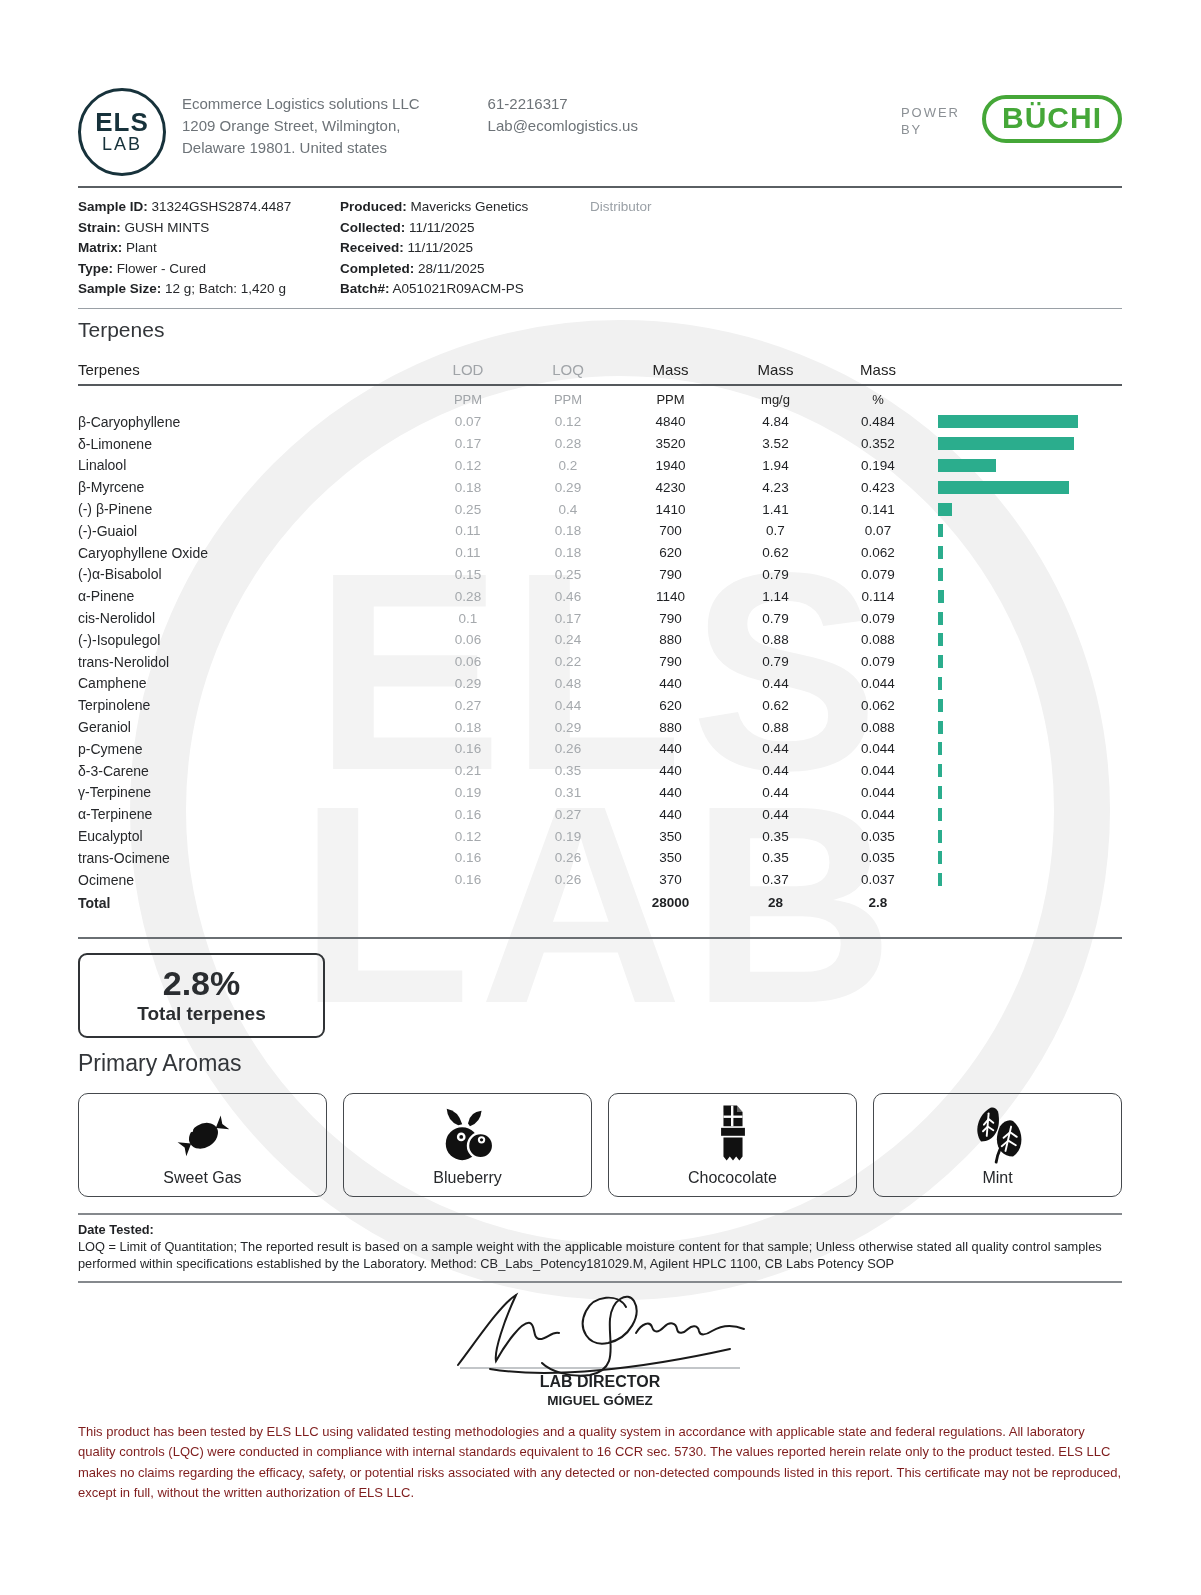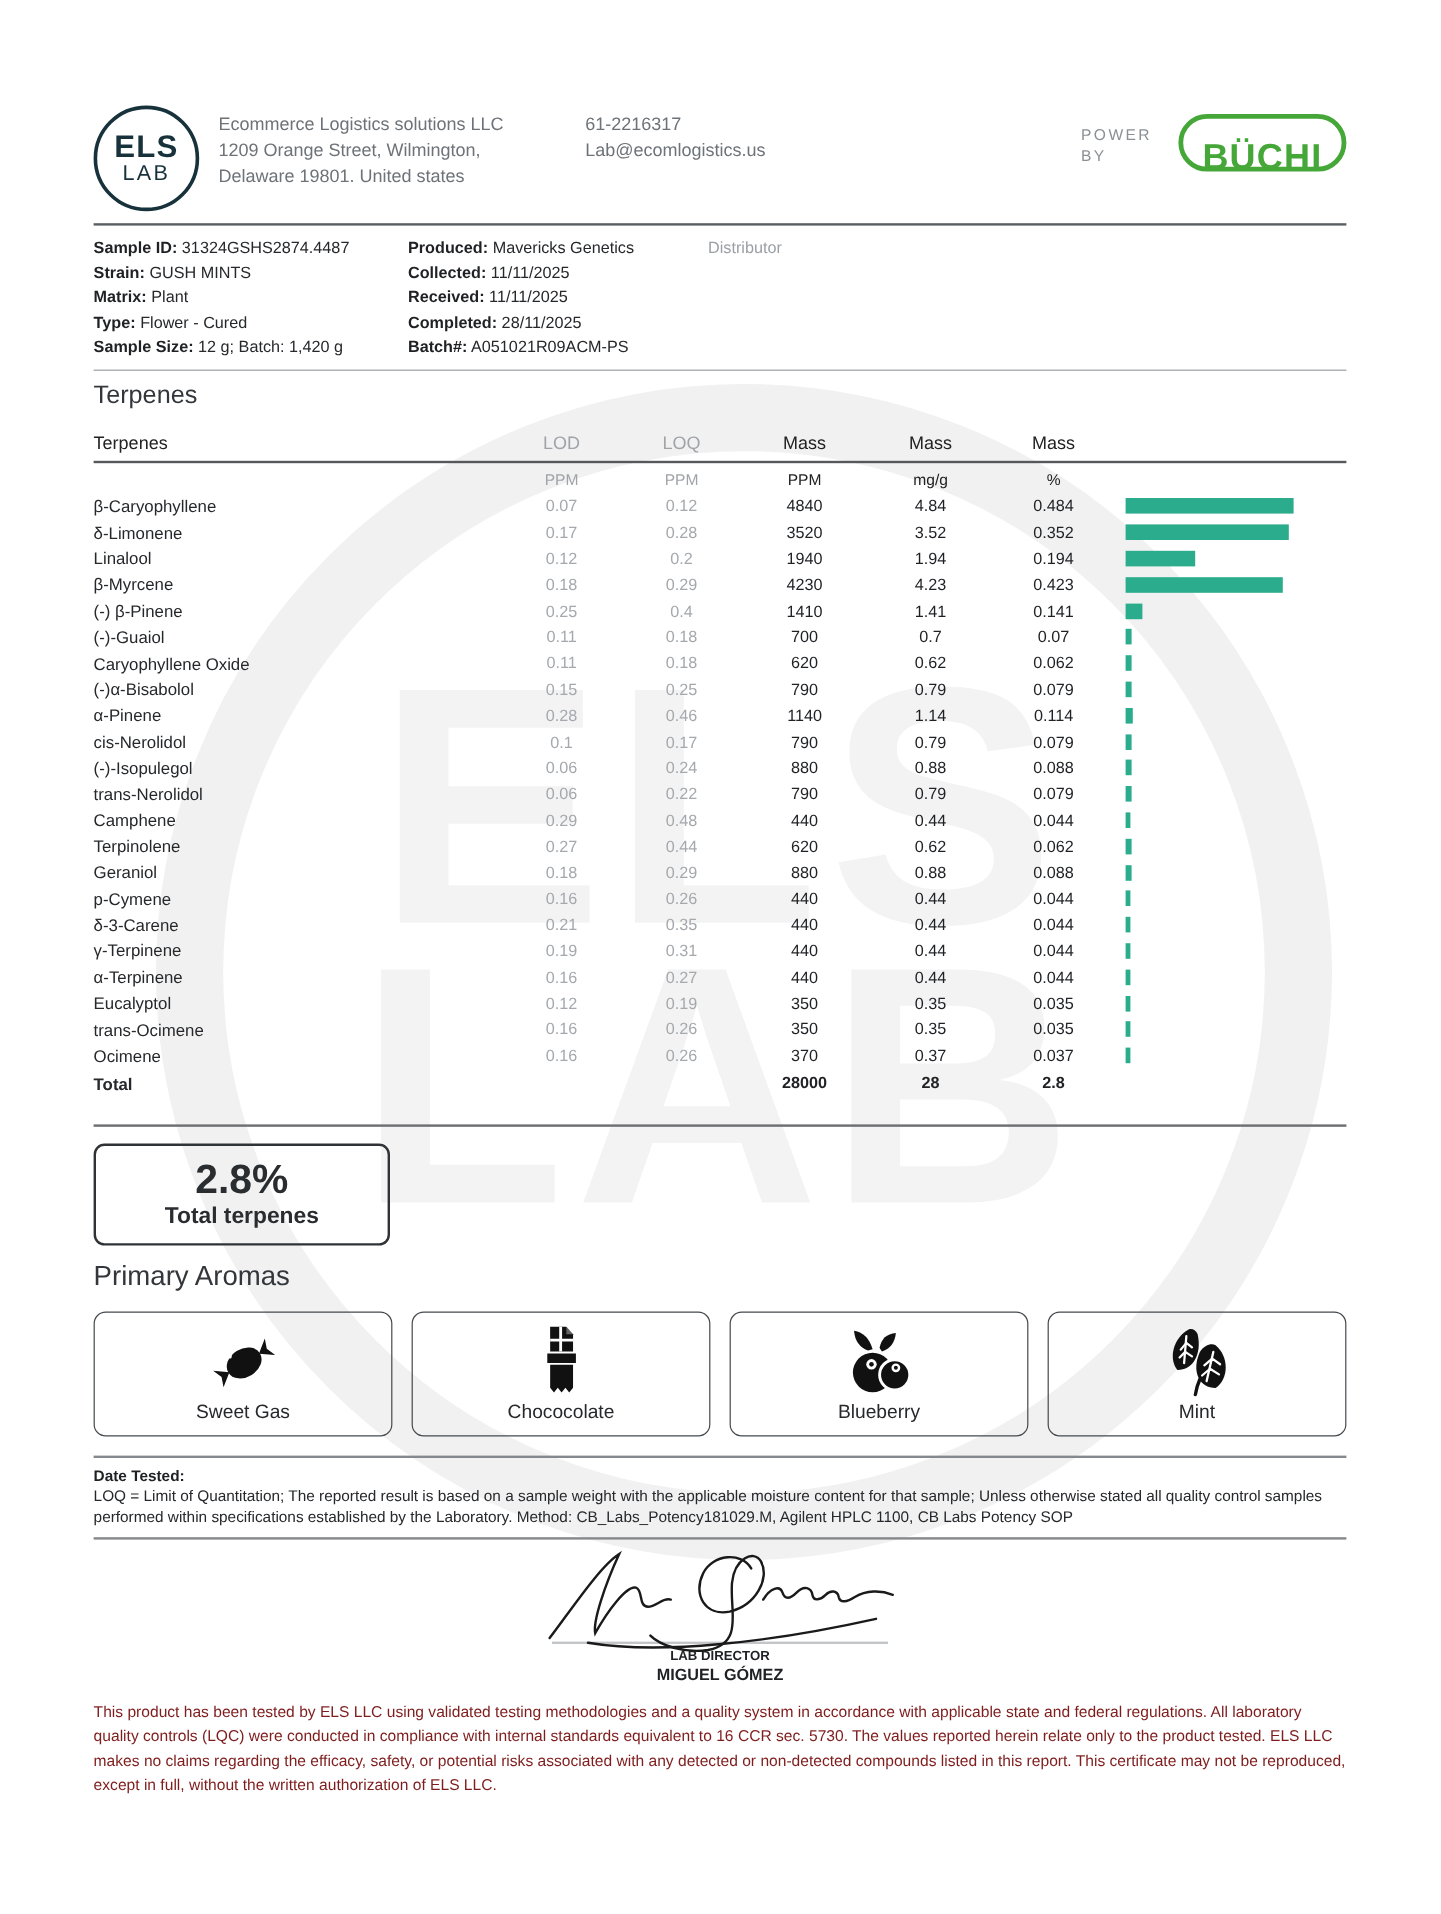--- a/index.html
+++ b/index.html
@@ -24,21 +24,21 @@
   .logo-circle { width:88px; height:88px; border:3px solid #17323b; border-radius:50%;
     display:flex; flex-direction:column; align-items:center; justify-content:center;
     color:#17323b; flex:none; }
   .logo-els { font-weight:bold; font-size:26px; letter-spacing:1px; line-height:24px; }
   .logo-lab { font-size:18px; letter-spacing:2px; line-height:20px; }
   .company { margin-left:16px; margin-top:5px; color:#6d7378; font-size:15px; line-height:22px; }
   .contact { margin-left:68px; margin-top:5px; color:#6d7378; font-size:15px; line-height:22px; }
   .hdr-spacer { flex:1; }
   .powerby { margin-top:16px; color:#8b9095; font-size:13px; letter-spacing:2px; line-height:17px; }
   .buchi-pill { margin-left:22px; margin-top:7px; border:4px solid var(--buchi); border-radius:999px;
-    padding:16px 16px 4px 16px; height:48px; display:flex; align-items:flex-start; }
+    padding:6px 16px 4px 16px; height:48px; display:flex; align-items:flex-end; }
   .buchi-text { color:var(--buchi); font-weight:bold; font-size:30px; letter-spacing:1px; }
   .hdr-rule { border:none; border-top:2px solid #5a5f63; margin-top:10px; }
 
   
   .titlebar { display:flex; justify-content:space-between; align-items:flex-start; margin-top:9px; }
   .acm { font-size:27px; font-weight:bold; color:#2a2d30; }
   .rct { text-align:right; }
   .rct-main { font-size:20px; color:#5f6368; }
   .rct-page { font-size:13px; color:#7d838a; margin-top:3px; }
   .metrc { font-weight:bold; font-size:13.5px; margin-top:7px; color:#222; }
@@ -81,21 +81,21 @@
   .card .icon { margin-top:8px; height:66px; display:flex; align-items:center; justify-content:center; }
   .card .lbl { font-size:16px; color:#26282b; margin-top:1px; }
 
   
   .foot-rule { border:none; border-top:2.5px solid #85898d; margin-top:16px; }
   .date-tested { font-weight:bold; font-size:12.8px; margin-top:7px; color:#1f2124; }
   .loq-note { font-size:12.8px; line-height:17.5px; color:#26282b; margin-top:1px; }
   .foot-rule2 { border:none; border-top:2.5px solid #85898d; margin-top:8px; }
   .sig-wrap { text-align:center; margin-top:2px; }
   .sig-line { width:280px; border:none; border-top:2px solid #c3c6c9; margin:-14px auto 0 auto; }
-  .director { text-align:center; font-weight:bold; font-size:11px; color:#1f2124; margin-top:4px; }
+  .director { text-align:center; font-weight:bold; font-size:16px; color:#1f2124; margin-top:4px; }
   .director-name { text-align:center; font-weight:bold; font-size:13.5px; color:#1f2124; margin-top:2px; }
   .disclaimer { font-size:13px; line-height:20.5px; color:#7f1d1d; margin-top:14px; }
 </style>
 </head>
 <body>
 
 <div class="page">
 
   <div class="wm wm-ring"></div>
   <div class="wm wm-text">ELS<br>LAB</div>
@@ -450,54 +450,54 @@
               <g fill="#111" transform="rotate(-32 32 32)">
                 <ellipse cx="32" cy="33" rx="17" ry="13"></ellipse>
                 <path d="M16 33 L4 24 l3.5 9 L4 42 z"></path>
                 <path d="M48 33 L60 24 l-3.5 9 L60 42 z"></path>
               </g>
               <path d="M24 22 q4 -5 10 -5" fill="none" stroke="#fff" stroke-width="2" stroke-linecap="round" transform="rotate(-32 32 32)"></path>
               <circle cx="23" cy="21" r="1.4" fill="#fff" transform="rotate(-32 32 32)"></circle>
             </svg>
           </div>
           <div class="lbl">Sweet Gas</div>
+        </div>
+        <div class="card">
+          <div class="icon">
+            <svg width="62" height="60" viewBox="0 0 64 62">
+              <g fill="#111">
+                <path d="M26 20 Q22 6 10 4 q1 13 12 17z"></path>
+                <path d="M32 19 q2 -12 14 -13 q-1 12 -12 16z"></path>
+                <circle cx="26" cy="40" r="17"></circle>
+                <circle cx="45" cy="42" r="13" stroke="#fff" stroke-width="2.5"></circle>
+              </g>
+              <circle cx="25" cy="33" r="4.5" fill="#fff"></circle>
+              <circle cx="25" cy="33" r="2" fill="#111"></circle>
+              <circle cx="46" cy="36" r="3.8" fill="#fff"></circle>
+              <circle cx="46" cy="36" r="1.7" fill="#111"></circle>
+            </svg>
+          </div>
+          <div class="lbl">Blueberry</div>
         </div>
         <div class="card">
           <div class="icon">
             <svg width="52" height="62" viewBox="0 0 64 78">
               <g fill="#111">
                 <path d="M20 2 h17 l7 8 v18 H20 z"></path>
                 <path d="M17 30 h30 v10 H17 z"></path>
                 <path d="M20 42 h24 v24 l-4 5 -4 -5 -4 5 -4 -5 -4 5 -4 -5 z"></path>
               </g>
               <g stroke="#fff" stroke-width="3">
                 <line x1="31" y1="2" x2="31" y2="28"></line>
                 <line x1="20" y1="16" x2="44" y2="16"></line>
               </g>
               <path d="M37 2 l7 8 h-7 z" fill="#fff" opacity="0.35"></path>
             </svg>
           </div>
           <div class="lbl">Chococolate</div>
-        </div>
-        <div class="card">
-          <div class="icon">
-            <svg width="62" height="60" viewBox="0 0 64 62">
-              <g fill="#111">
-                <path d="M26 20 Q22 6 10 4 q1 13 12 17z"></path>
-                <path d="M32 19 q2 -12 14 -13 q-1 12 -12 16z"></path>
-                <circle cx="26" cy="40" r="17"></circle>
-                <circle cx="45" cy="42" r="13" stroke="#fff" stroke-width="2.5"></circle>
-              </g>
-              <circle cx="25" cy="33" r="4.5" fill="#fff"></circle>
-              <circle cx="25" cy="33" r="2" fill="#111"></circle>
-              <circle cx="46" cy="36" r="3.8" fill="#fff"></circle>
-              <circle cx="46" cy="36" r="1.7" fill="#111"></circle>
-            </svg>
-          </div>
-          <div class="lbl">Blueberry</div>
         </div>
         <div class="card">
           <div class="icon">
             <svg width="60" height="62" viewBox="0 0 64 66">
               <g fill="#111">
                 <path d="M24 4 C10 12 6 30 14 40 C28 40 36 26 32 8 C30 4 27 3 24 4z"></path>
                 <path d="M48 18 C60 28 60 48 48 56 C34 56 26 42 34 24 C38 18 44 16 48 18z"></path>
                 <path d="M30 62 q2 -14 12 -26" fill="none" stroke="#111" stroke-width="3" stroke-linecap="round"></path>
               </g>
               <g stroke="#fff" stroke-width="2" fill="none" stroke-linecap="round">

